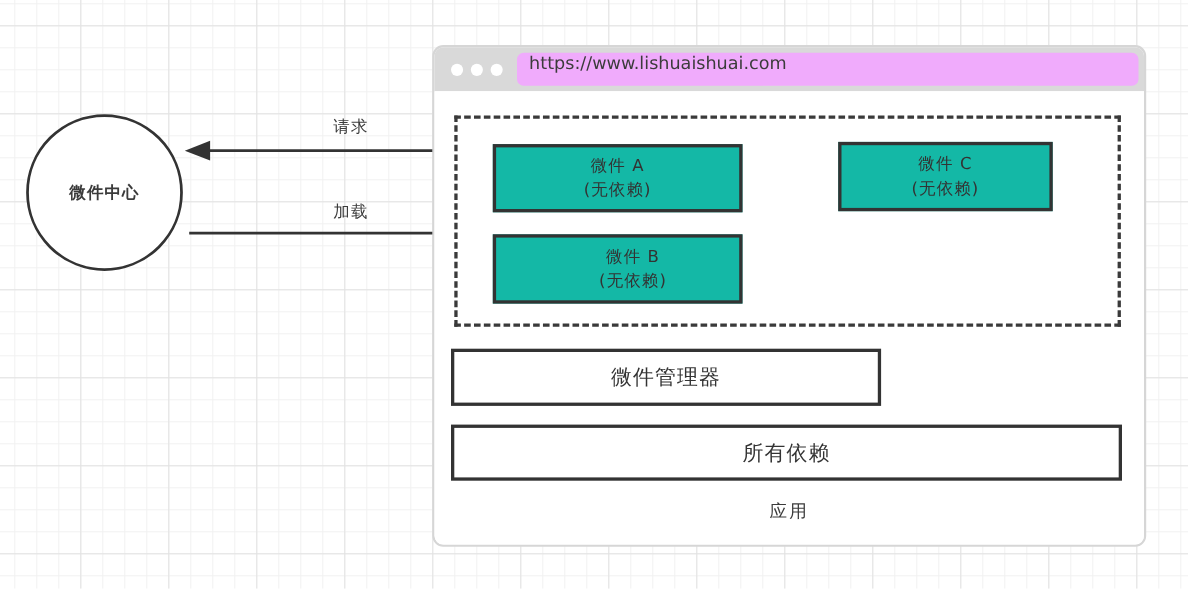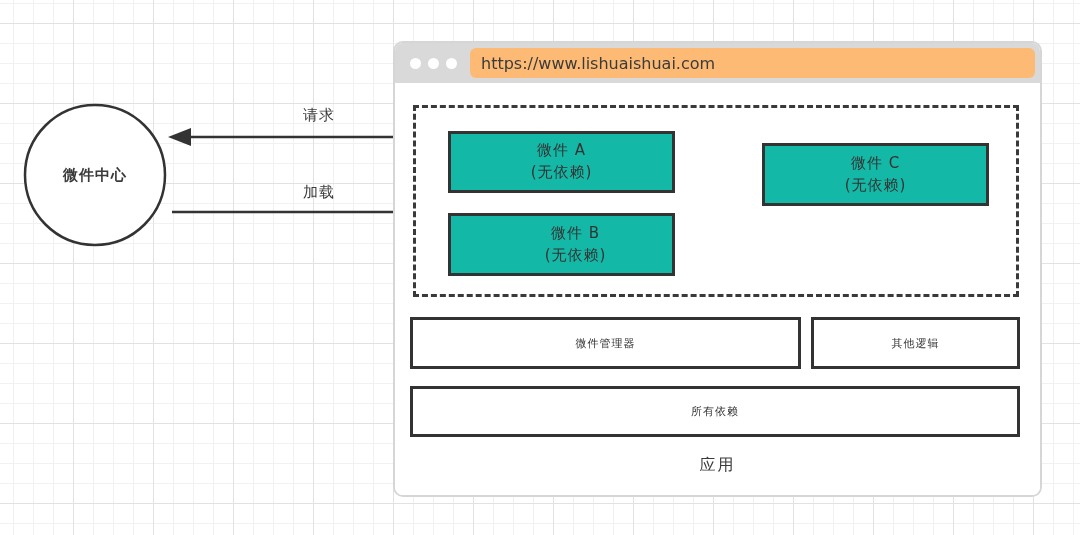--- a/index.html
+++ b/index.html
@@ -39,44 +39,44 @@
   }
   .titlebar{
     position:absolute;left:0;top:0;right:0;height:40px;
     background:#d9d9d9;border-radius:8px 8px 0 0;
     display:flex;align-items:center;
   }
   .dots{display:flex;gap:7px;margin-left:15px;}
   .dot{width:11px;height:11px;border-radius:50%;background:#ffffff;}
   .urlbar{
     flex:1;height:30px;margin-left:13px;margin-right:5px;
-    background:#fdba74;border-radius:6px;
-    display:flex;align-items:center;
+    background:#f0abfc;border-radius:6px;
+    display:flex;
     font-size:16px;color:#3b3b3b;
   }
   .urlbar span{padding-left:11px;}
   .content{position:absolute;left:0;top:40px;right:0;bottom:0;background:#fff;border-radius:0 0 8px 8px;}
   .dashed-zone{
     position:absolute;left:18px;top:22px;width:606px;height:192px;
     box-sizing:border-box;border:3px dashed #3a3a3a;
   }
   .widget{
     position:absolute;box-sizing:border-box;
     background:#14b8a6;border:3px solid #333333;
     display:flex;flex-direction:column;justify-content:center;align-items:center;
     font-size:15px;line-height:1.45;color:#333;letter-spacing:1px;
   }
   .widget-a{left:53px;top:48px;width:227px;height:62px;}
   .widget-b{left:53px;top:130px;width:227px;height:63px;padding-left:28px;}
-  .widget-c{left:367px;top:46px;width:227px;height:63px;margin-top:14px;}
+  .widget-c{left:367px;top:46px;width:195px;height:63px;}
   .solid-box{
     position:absolute;box-sizing:border-box;
     background:#ffffff;border:3px solid #333333;
     display:flex;justify-content:center;align-items:center;
-    font-size:11px;color:#333;letter-spacing:1px;
+    font-size:19px;color:#333;letter-spacing:1px;
   }
   .manager{left:15px;top:234px;width:391px;height:52px;}
   .other{left:416px;top:234px;width:209px;height:52px;}
   .deps{left:15px;top:303px;width:610px;height:51px;}
   .app-label{
     position:absolute;left:0;top:372px;width:100%;text-align:center;
     font-size:16px;color:#3b3b3b;letter-spacing:2px;
   }
 </style>
 </head>
@@ -127,21 +127,20 @@
         <div>(无依赖)</div>
       </div>
 
       <div class="widget widget-c">
         <div>微件 C</div>
         <div>(无依赖)</div>
       </div>
 
       <div class="solid-box manager">微件管理器</div>
 
-      <div class="solid-box other">其他逻辑</div>
 
       <div class="solid-box deps">所有依赖</div>
 
       <div class="app-label">应用</div>
 
     </div>
   </div>
 
 </div>
 

